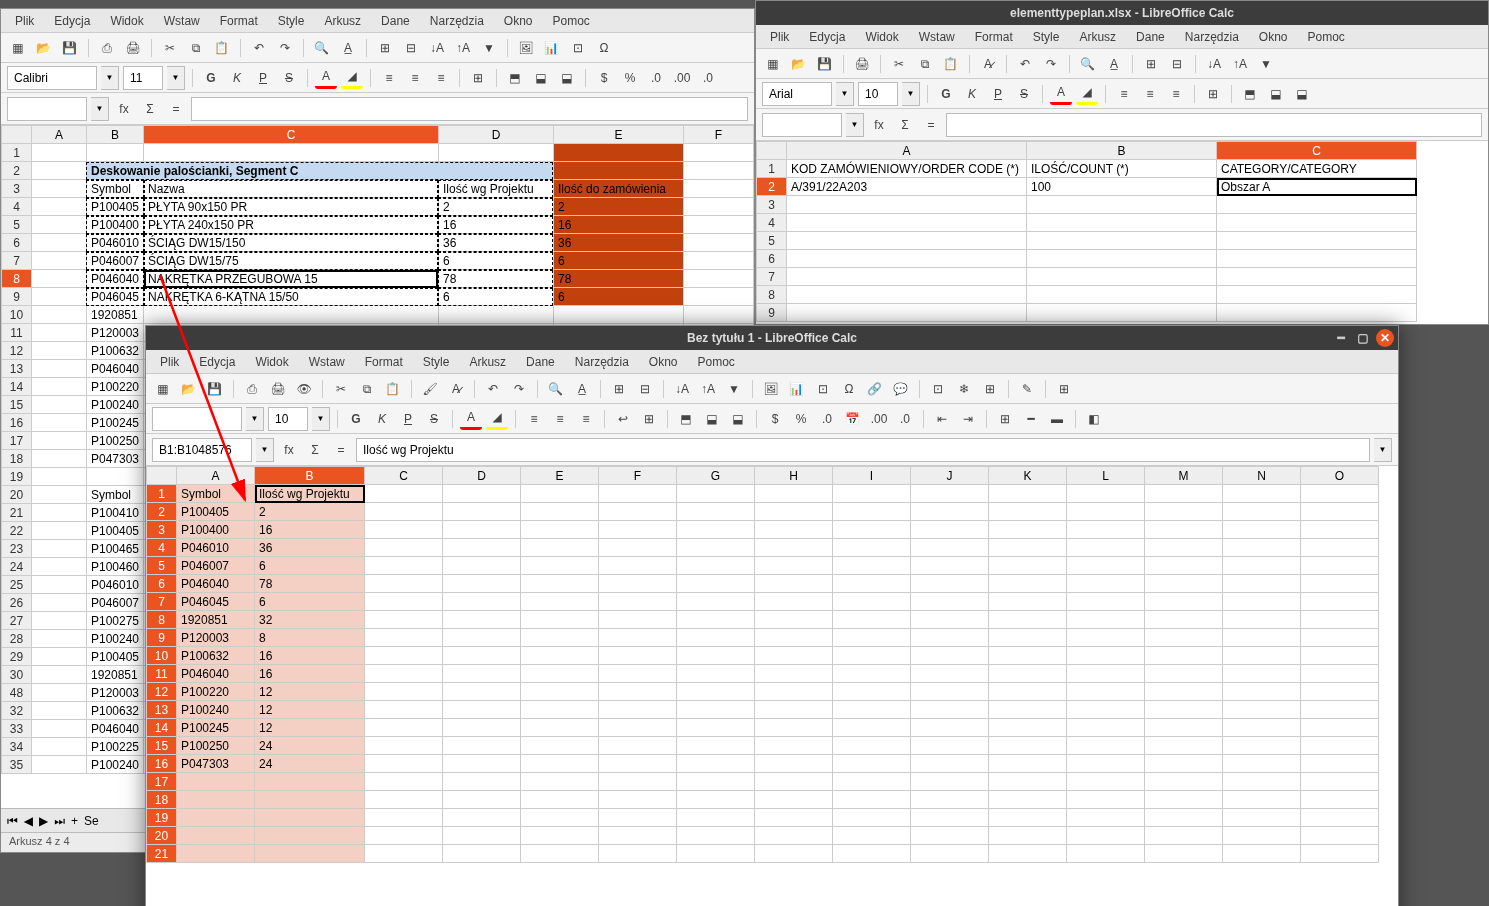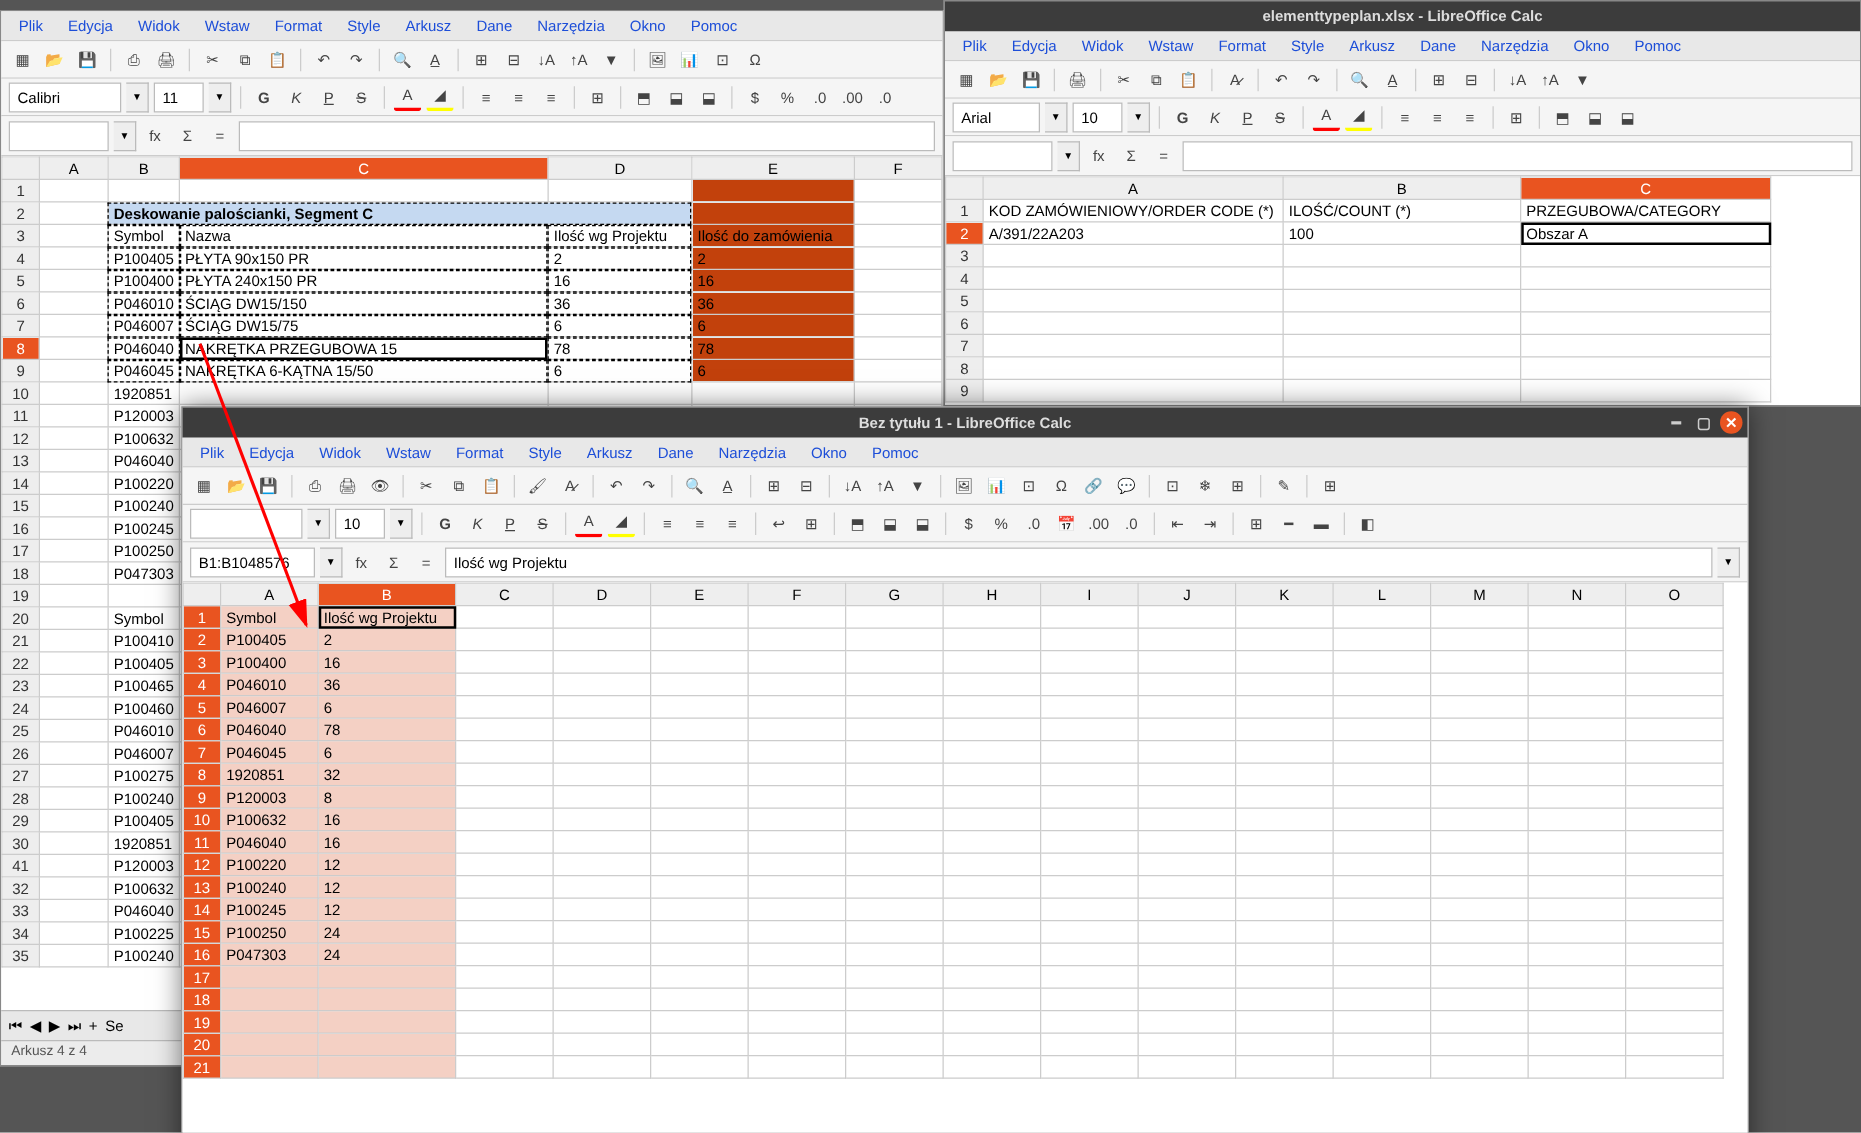--- a/index.html
+++ b/index.html
@@ -3,21 +3,21 @@
 <meta charset="utf-8">
 <style>
 * { margin: 0; padding: 0; box-sizing: border-box; font-family: "Liberation Sans", Arial, sans-serif; font-size: 12px; }
 body { background: #555; width: 1489px; height: 906px; position: relative; overflow: hidden; }
 .window { position: absolute; background: #f0f0f0; border: 1px solid #888; display: flex; flex-direction: column; }
 .titlebar { background: #3c3c3c; color: #ddd; height: 24px; display: flex; align-items: center; justify-content: center; font-size: 13px; font-weight: bold; position: relative; }
 .titlebar .wbtn { position: absolute; right: 4px; display: flex; gap: 4px; }
 .titlebar .wbtn span { width: 18px; height: 18px; display: inline-flex; align-items: center; justify-content: center; color: #ccc; border-radius: 9px; cursor: pointer; }
 .titlebar .wbtn .close { background: #e95420; color: #fff; }
 .menubar { height: 24px; display: flex; align-items: center; padding: 0 6px; gap: 4px; background: #e8e8e8; border-bottom: 1px solid #ccc; }
-.menubar span { padding: 3px 8px; color: #1d4ed8; cursor: pointer; }
+.menubar span { padding: 3px 8px; color: #404040; cursor: pointer; }
 .toolbar { height: 30px; display: flex; align-items: center; padding: 0 6px; gap: 4px; background: #f5f5f5; border-bottom: 1px solid #ccc; }
 .tbtn { width: 22px; height: 22px; display: inline-flex; align-items: center; justify-content: center; color: #444; cursor: pointer; border-radius: 3px; }
 .tsep { width: 1px; height: 18px; background: #ccc; margin: 0 3px; }
 .fontbox { border: 1px solid #bbb; background: #fff; height: 24px; padding: 0 6px; display: inline-flex; align-items: center; min-width: 90px; }
 .fontbox.small { min-width: 40px; }
 .dropbtn { width: 18px; height: 24px; border: 1px solid #bbb; border-left: none; background: #eee; display: inline-flex; align-items: center; justify-content: center; font-size: 8px; cursor: pointer; }
 .cellref-row { height: 32px; display: flex; align-items: center; padding: 0 6px; gap: 4px; background: #f5f5f5; border-bottom: 1px solid #ccc; }
 .cellref { border: 1px solid #bbb; background: #fff; height: 24px; width: 80px; padding: 0 6px; display: inline-flex; align-items: center; }
 .formula-input { flex: 1; border: 1px solid #bbb; background: #fff; height: 24px; padding: 0 6px; display: inline-flex; align-items: center; }
 .sheet-area { flex: 1; overflow: hidden; position: relative; background: #fff; }
@@ -416,21 +416,21 @@
       <tr>
             <th class="rowhead">30</th>
             <td></td>
             <td>1920851</td>
             <td></td>
             <td></td>
             <td></td>
             <td></td>
           </tr>
       <tr>
-            <th class="rowhead">41</th>
+            <th class="rowhead">48</th>
             <td></td>
             <td>P120003</td>
             <td></td>
             <td></td>
             <td></td>
             <td></td>
           </tr>
       <tr>
             <th class="rowhead">32</th>
             <td></td>
@@ -576,21 +576,21 @@
           <tr>
             <th class="rowhead"></th>
         <td class="colhead">A</td>
         <td class="colhead">B</td>
         <td class="colhead sel">C</td>
       </tr>
       <tr>
             <th class="rowhead">1</th>
         <td>KOD ZAMÓWIENIOWY/ORDER CODE (*)</td>
         <td class="center">ILOŚĆ/COUNT (*)</td>
-        <td class="center">PRZEGUBOWA/CATEGORY</td>
+        <td class="center">CATEGORY/CATEGORY</td>
       </tr>
       <tr>
             <th class="rowhead sel">2</th>
         <td>A/391/22A203</td>
         <td class="center">100</td>
         <td class="center thick-sel">Obszar A</td>
       </tr>
       <tr>
             <th class="rowhead">3</th>
             <td></td>

